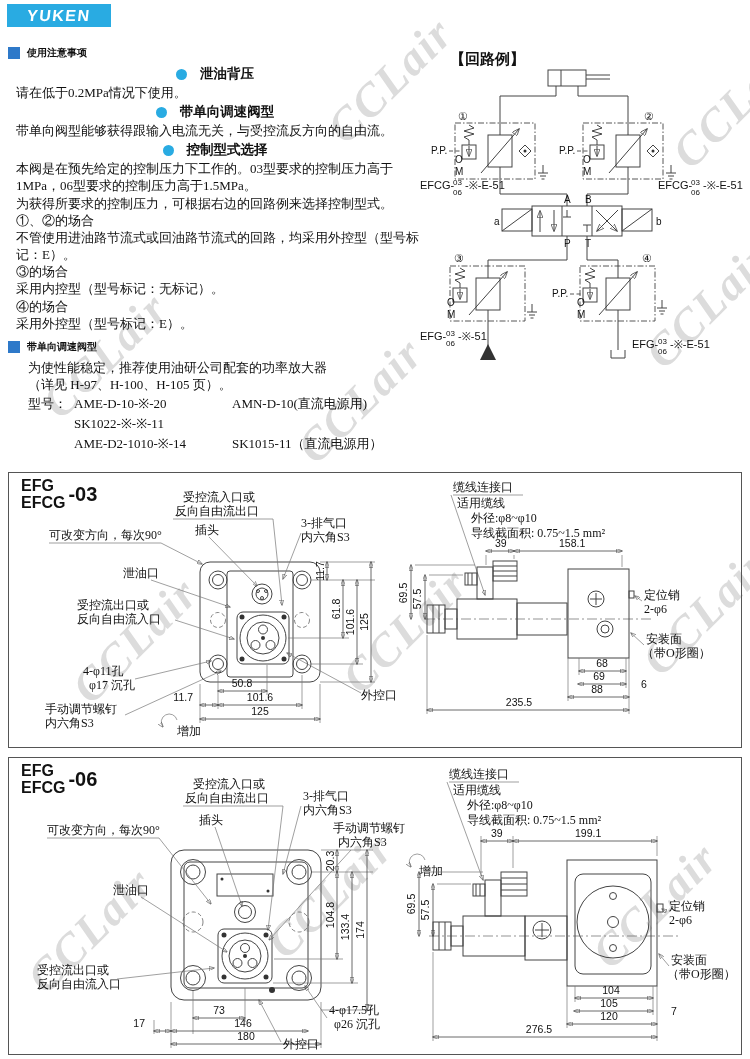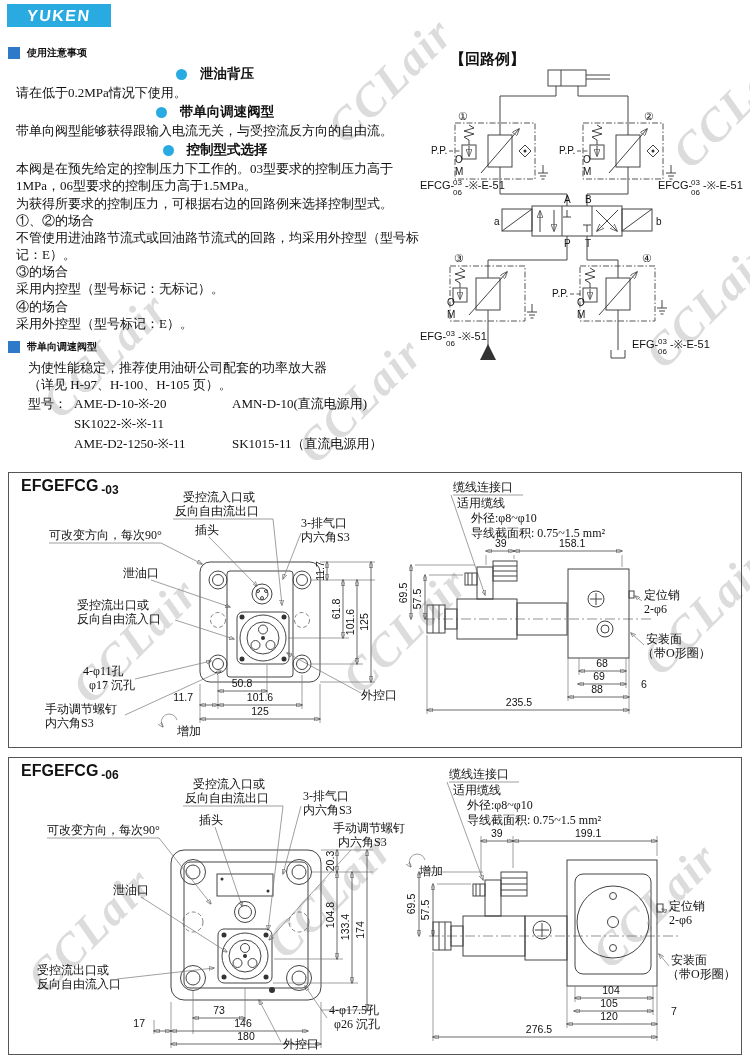--- a/index.html
+++ b/index.html
@@ -30,22 +30,22 @@
   .mrow{display:flex;}
   .mlbl{width:46px;}
   .mind{margin-left:46px;}
   .mc1{width:158px;}
   
   .secbox{border:1px solid #555;}
   .box03{left:8px;top:472px;width:732px;height:274px;}
   .box06{left:8px;top:757px;width:732px;height:296px;}
   .model-head{position:absolute;left:12px;top:5px;display:flex;gap:3px;z-index:2;
               font-family:"Liberation Sans",sans-serif;font-weight:bold;}
-  .mh-names{display:flex;flex-direction:row;font-size:16px;line-height:1.05;}
-  .mh-size{font-size:12px;margin-top:5px;}
+  .mh-names{display:flex;flex-direction:column;font-size:16px;line-height:1.05;}
+  .mh-size{font-size:20px;margin-top:5px;}
   
   svg{position:absolute;overflow:visible;}
   .cir line,.cir rect,.cir path,.cir polyline,.cir circle,.cir polygon{stroke:#444;stroke-width:1;fill:none;}
   .cir .dashdot{stroke-dasharray:6 2 1.5 2;stroke-width:0.9;}
   .cir .dash{stroke-dasharray:4 2.5;stroke-width:0.9;}
   .cir .solid{fill:#333;stroke:none;}
   .cir text{fill:#111;stroke:none;font-size:10px;font-family:"Liberation Sans",sans-serif;}
   .cir .tt{font-size:15px;font-weight:bold;font-family:"Liberation Sans",sans-serif;}
   .cir .fr{font-size:8px;}
   .cir .lb{font-size:11px;}
@@ -127,21 +127,21 @@
         <div class="mrow">
           <span class="mlbl">型号：</span>
           <span class="mc1">AME-D-10-※-20</span>
           <span>AMN-D-10(直流电源用)</span>
         </div>
         <div class="mrow mind">
           <span class="mc1">SK1022-※-※-11</span>
           <span></span>
         </div>
         <div class="mrow mind">
-          <span class="mc1">AME-D2-1250-※-11</span>
+          <span class="mc1">AME-D2-1010-※-14</span>
           <span>SK1015-11（直流电源用）</span>
         </div>
       </div>
     </div>
   </div>
 
   <svg class="lay cir" style="left:420px;top:48px" width="330" height="352" viewBox="0 0 330 352">
     <defs>
       <marker id="ac" viewBox="0 0 10 8" refX="9" refY="4" markerWidth="8" markerHeight="6" orient="auto-start-reverse">
           <path d="M0,0 L10,4 L0,8 z" fill="#444" stroke="none"></path>

